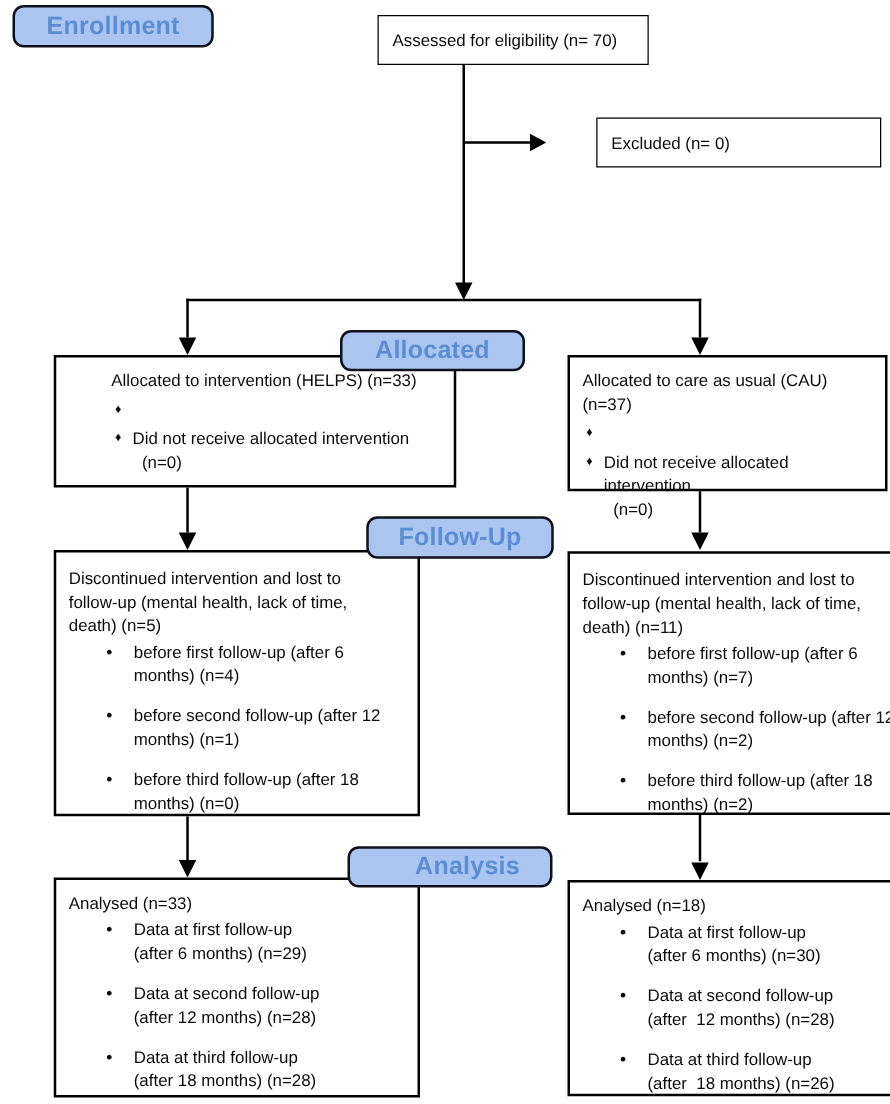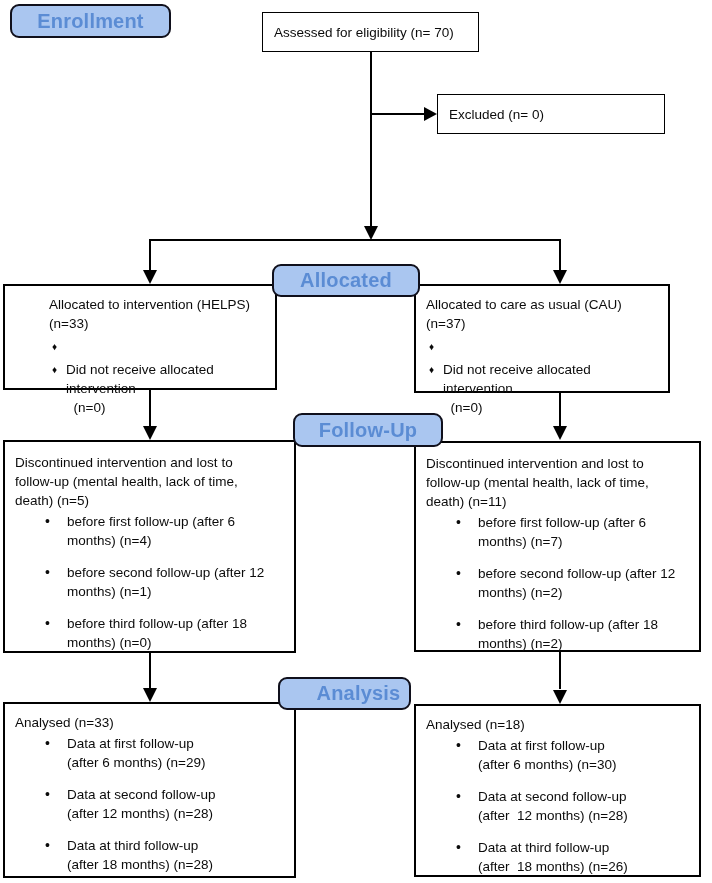--- a/index.html
+++ b/index.html
@@ -24,20 +24,21 @@
   }
   
   .box{
     position:absolute;
     background:#ffffff;
     border:2px solid #000000;
     box-sizing:border-box;
     font-size:13.5px;
     line-height:19px;
     z-index:2;
+    margin-left:40px;
   }
   .box .t{white-space:pre-wrap;}
   .slim{display:flex;align-items:center;padding-left:11px;}
   .col{padding:9px 8px 6px 10px;}
   .col .title{margin-bottom:0;}
   
   .dia-bullet{display:flex;margin-top:4px;}
   .dia-bullet .dmark{width:14px;flex:0 0 14px;font-size:10px;line-height:19px;text-align:left;padding-left:3px;}
   
   .rnd-bullet{display:flex;margin-top:13px;}
@@ -49,21 +50,21 @@
   .ah-right{position:absolute;width:0;height:0;border-top:7px solid transparent;border-bottom:7px solid transparent;border-left:13px solid #000;z-index:1;}
 </style>
 </head>
 <body>
 
 <div class="canvas">
 
   <div class="stage-label" style="left:10px;top:4px;width:161px;height:34px;">Enrollment</div>
   <div class="stage-label" style="left:272px;top:264px;width:148px;height:33px;">Allocated</div>
   <div class="stage-label" style="left:280px;top:413px;width:150px;height:34px;margin-left:13px;">Follow-Up</div>
-  <div class="stage-label" style="left:278px;top:677px;width:133px;height:33px;padding-left:28px;">Analysis</div>
+  <div class="stage-label" style="left:278px;top:677px;width:164px;height:33px;padding-left:28px;">Analysis</div>
 
   <div class="line" style="left:370px;top:52px;width:2px;height:175px;"></div>
   <div class="ah-down" style="left:364px;top:226px;"></div>
 
   <div class="line" style="left:371px;top:113px;width:53px;height:2px;"></div>
   <div class="ah-right" style="left:424px;top:107px;"></div>
 
   <div class="line" style="left:149px;top:239px;width:412px;height:2px;"></div>
   <div class="line" style="left:149px;top:239px;width:2px;height:31px;"></div>
   <div class="ah-down" style="left:143px;top:270px;"></div>
@@ -81,21 +82,21 @@
   <div class="ah-down" style="left:553px;top:690px;"></div>
 
   <div class="box slim" style="left:262px;top:12px;width:217px;height:40px;border-width:1.5px;">
     <span class="t">Assessed for eligibility (n= 70)</span>
   </div>
 
   <div class="box slim" style="left:437px;top:94px;width:228px;height:40px;border-width:1.5px;">
     <span class="t">Excluded (n= 0)</span>
   </div>
 
-  <div class="box col" style="left:3px;top:284px;width:274px;height:106px;padding-left:44px;">
+  <div class="box col" style="left:3px;top:284px;width:322px;height:106px;padding-left:44px;">
     <div class="title t">Allocated to intervention (HELPS) (n=33)</div>
     <div class="dia-bullet">
       <span class="dmark">♦</span>
     </div>
     <div class="dia-bullet">
       <span class="dmark">♦</span>
       <span class="t">Did not receive allocated intervention
   (n=0)</span>
     </div>
   </div>

